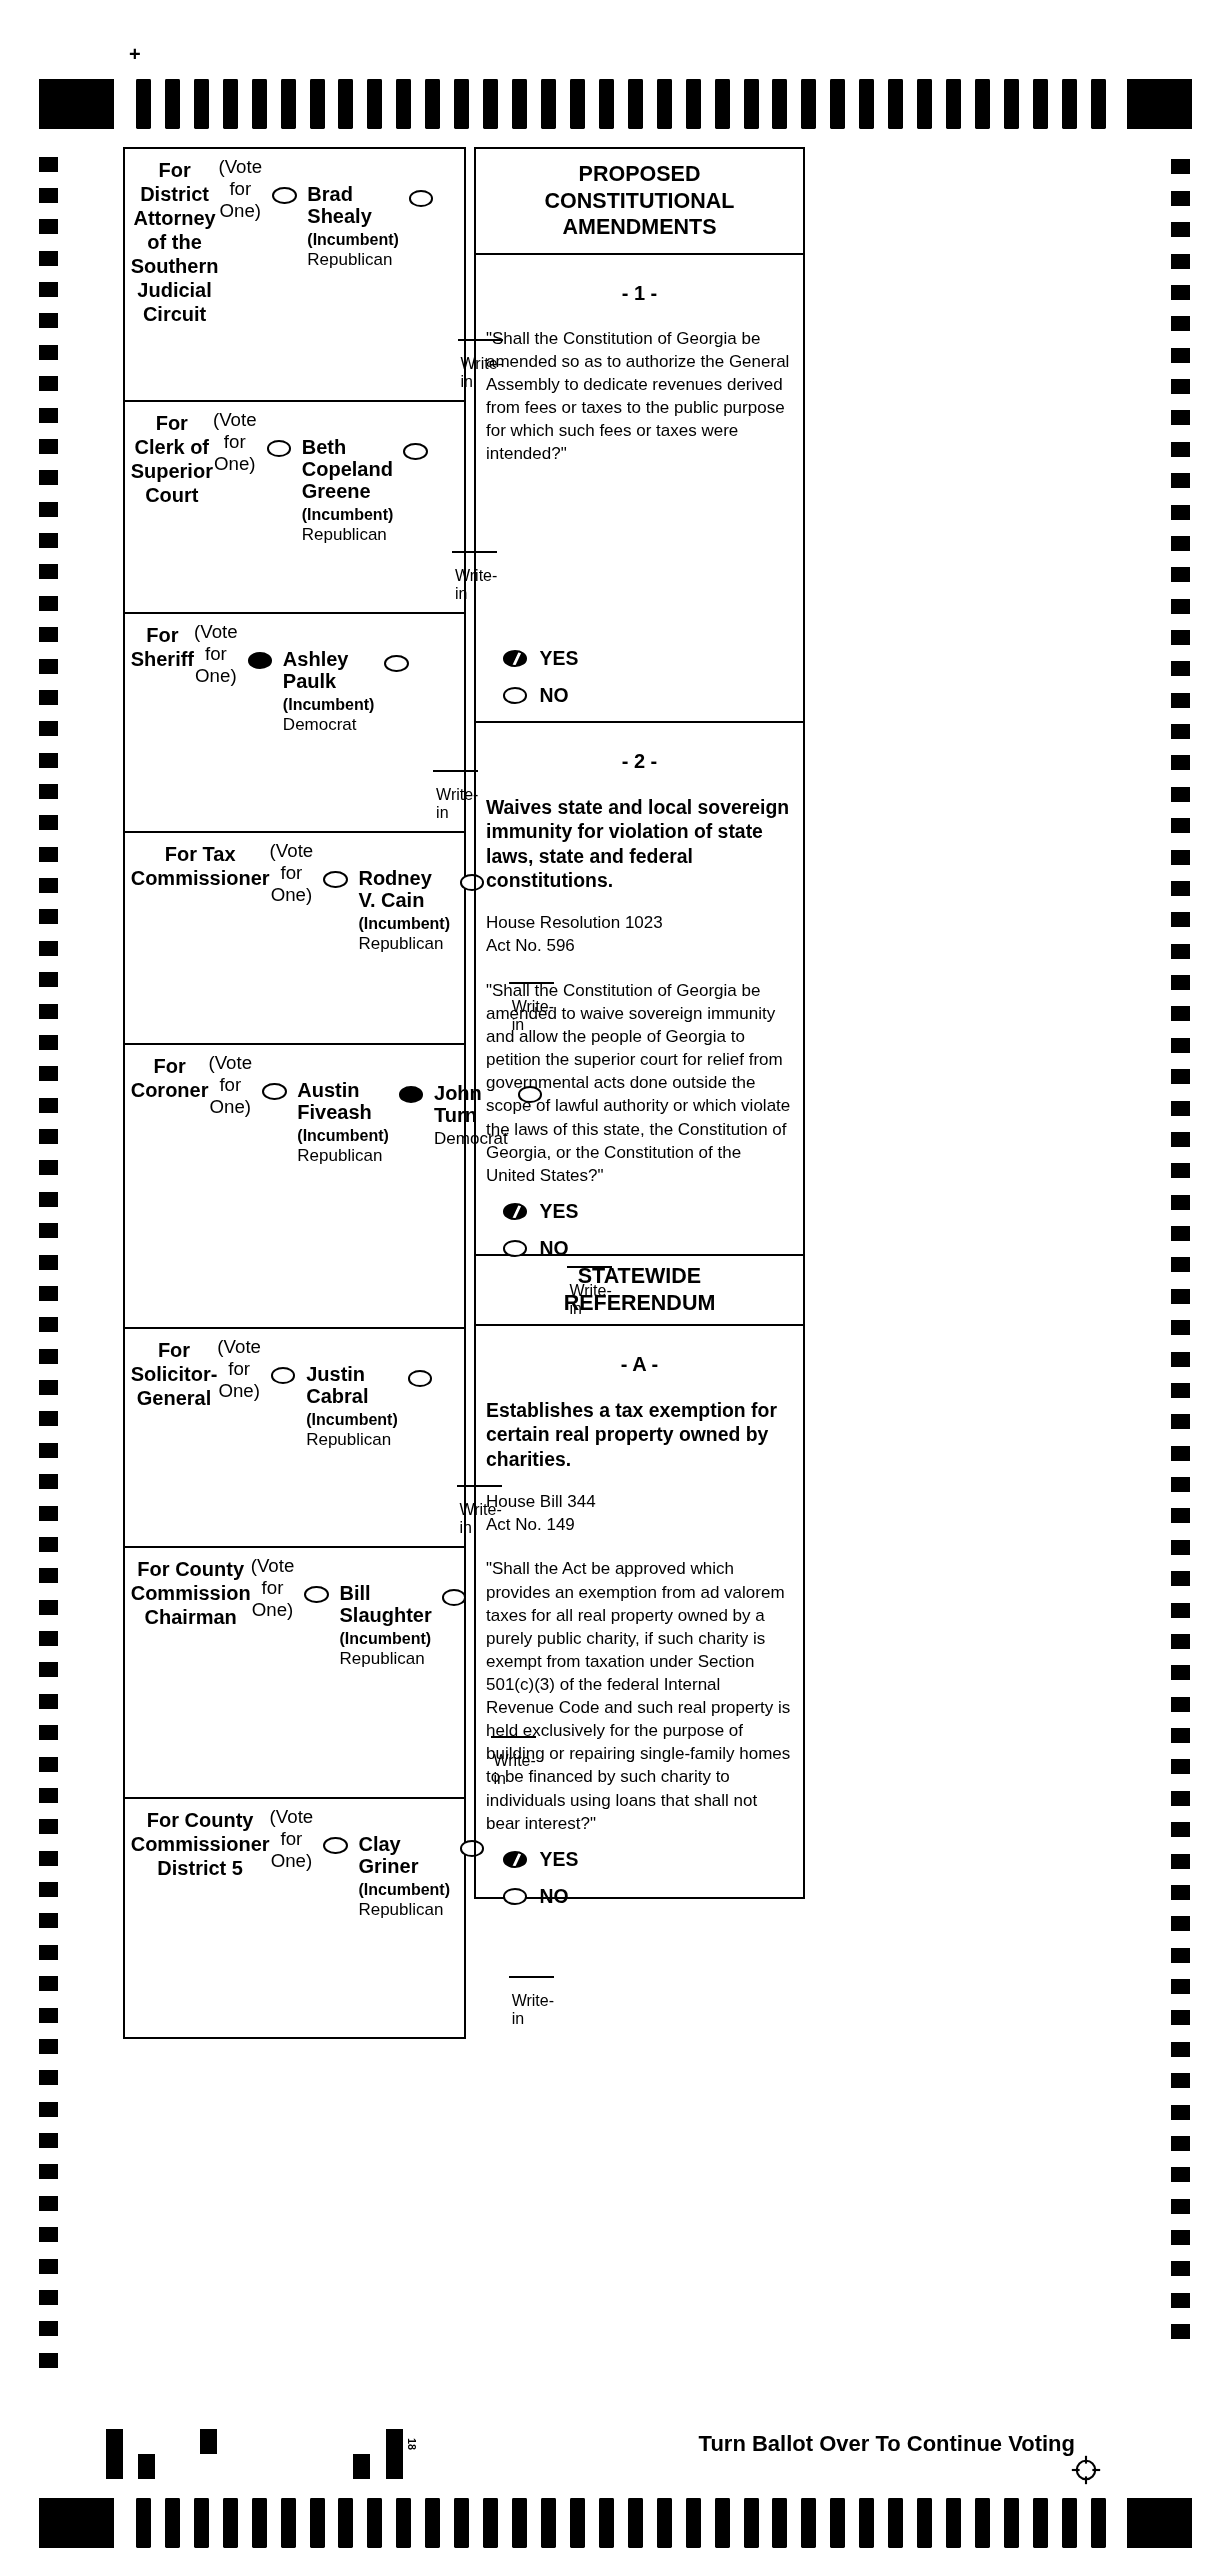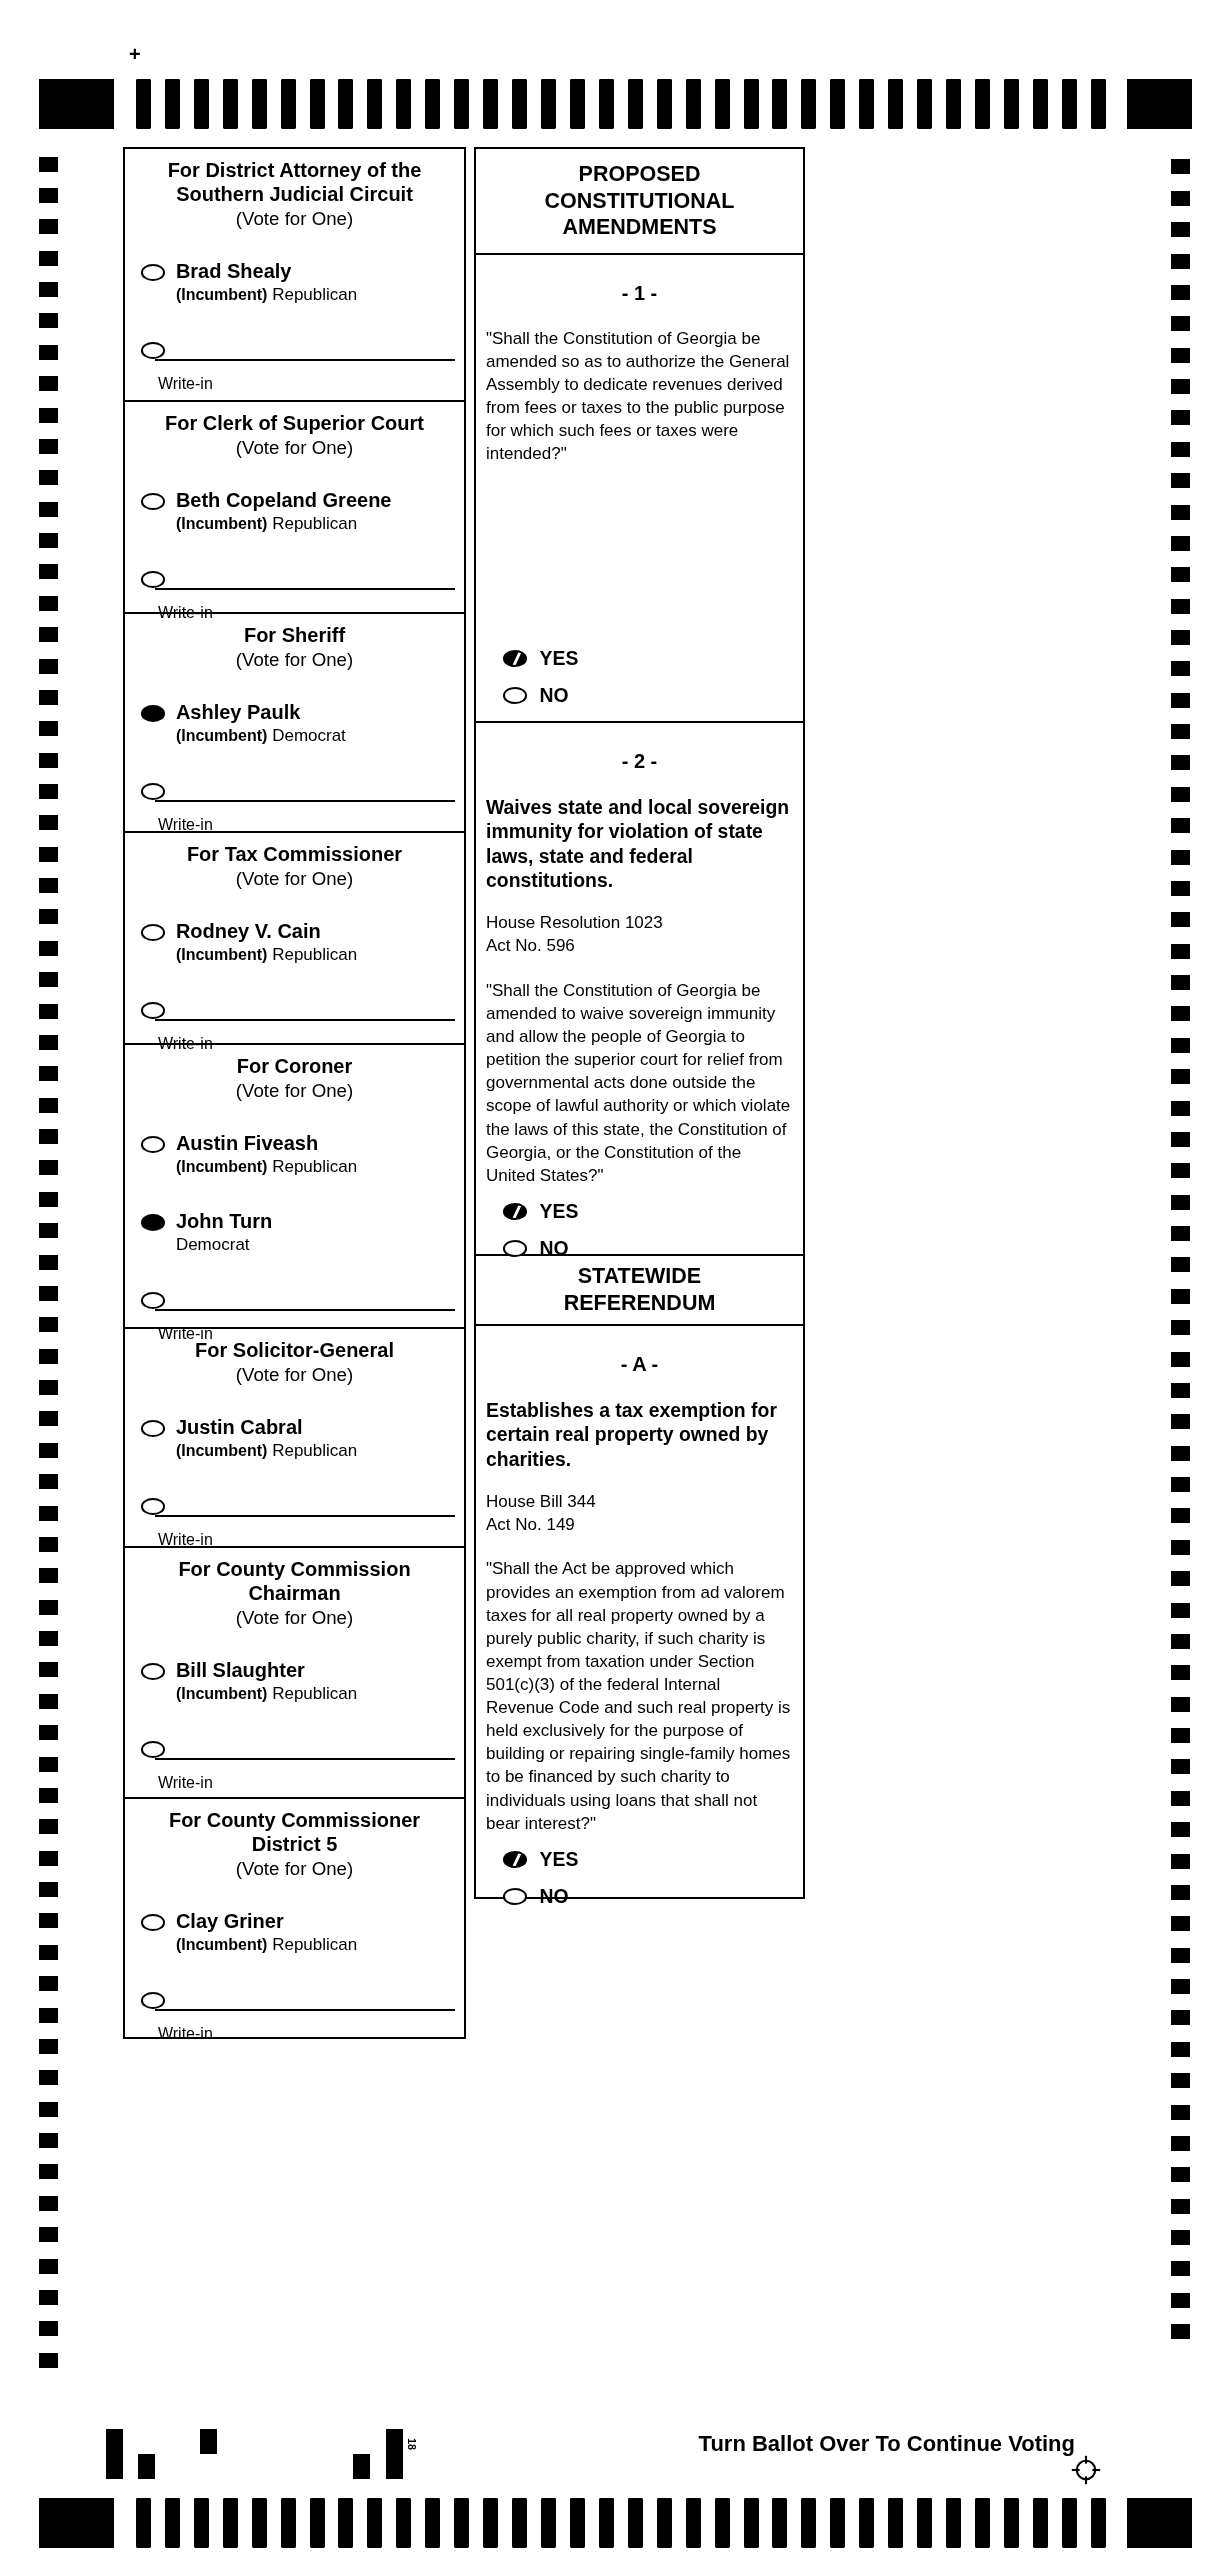--- a/index.html
+++ b/index.html
@@ -16,21 +16,21 @@
   .trow.bottom{top:2498px}
   .tblock{position:absolute;top:0;height:50px;background:#000}
   .tblock.l{left:0;width:75px}
   .tblock.r{left:1088px;width:65px}
   .tbar{position:absolute;top:0;width:15px;height:50px;background:#000;border-radius:1.4px}
   .emark{position:absolute;width:19.4px;height:15px;background:#000}
 
   
   .col-left{position:absolute;left:123px;top:147px;width:343px;height:1892px;
             border:2.2px solid #000;display:flex;flex-direction:column}
-  .race{display:flex;flex-direction:column;border-bottom:2.2px solid #000;padding:4.3px 5.7px 5.7px}
+  .race{display:flex;flex-direction:row;border-bottom:2.2px solid #000;padding:4.3px 5.7px 5.7px}
   .race:last-child{border-bottom:none}
   .race-title{font-weight:bold;font-size:20px;line-height:1.2;text-align:center;margin-top:4.3px}
   .vote-for{font-size:18.7px;text-align:center;margin-top:2.9px}
   .opt{display:flex;align-items:flex-start;margin-top:30px;padding-left:10px}
   .opt.blank{margin-top:45px}
   .race .opt + .opt{margin-top:33px}
   .oval{flex:none;width:24.4px;height:17px;border:2.2px solid #000;border-radius:50%;margin-top:3.6px;background:#fff}
   .oval.filled{background:#000}
   .oval.filled.pen{background:linear-gradient(115deg,#000 0 50%,#fff 54% 62%,#000 66% 100%)}
   .opt-text{margin-left:10.8px}

